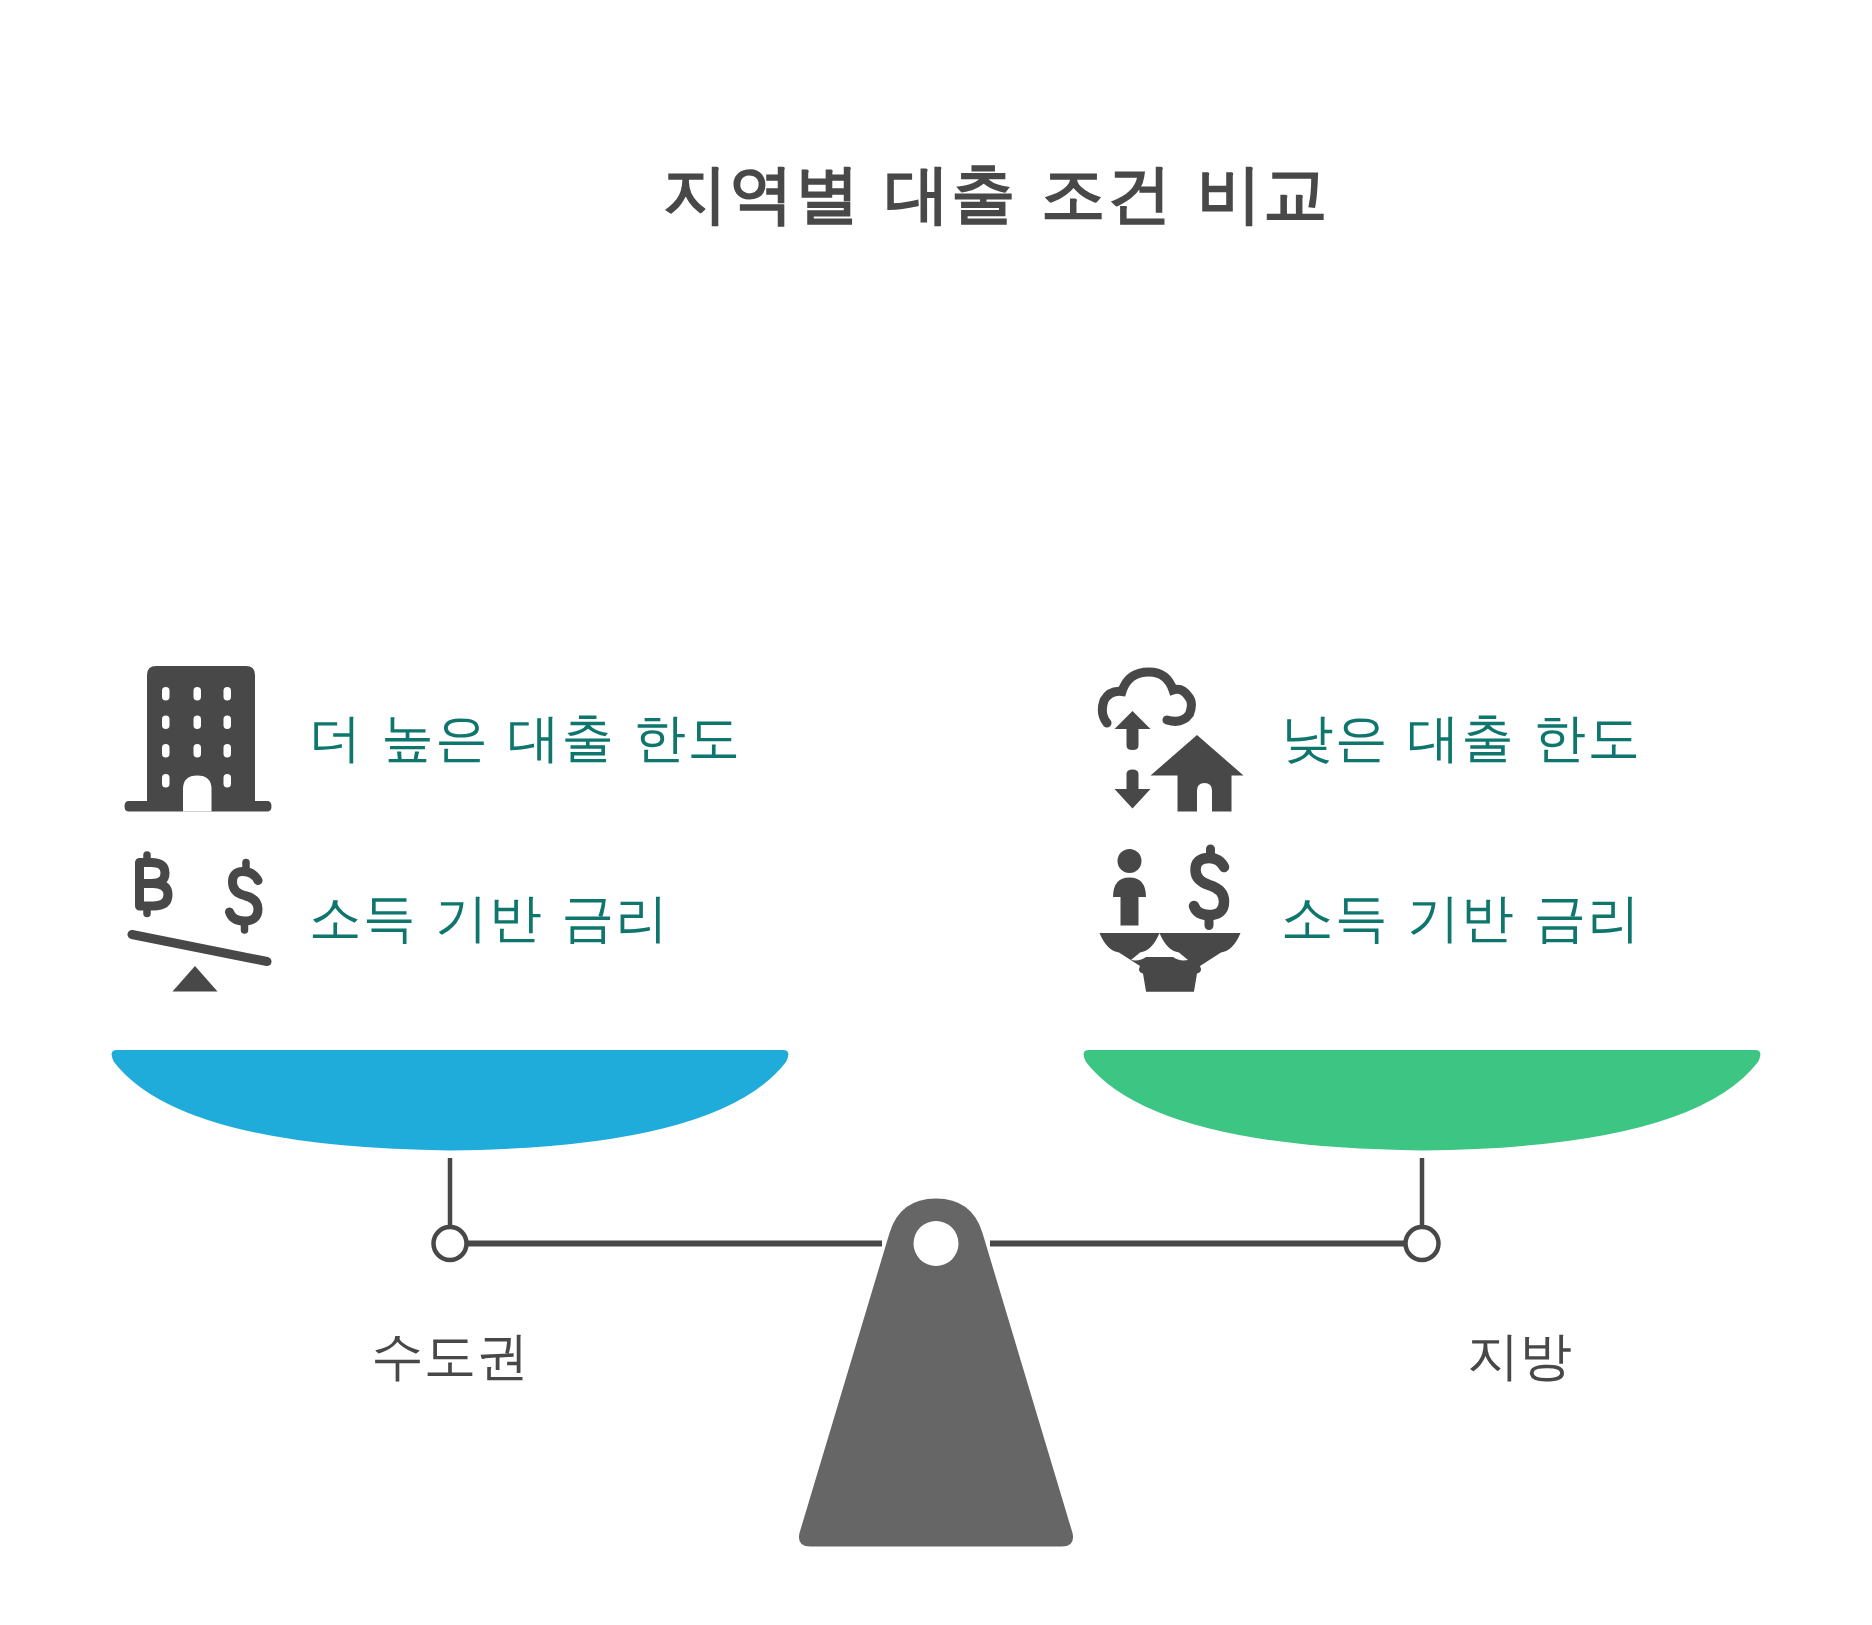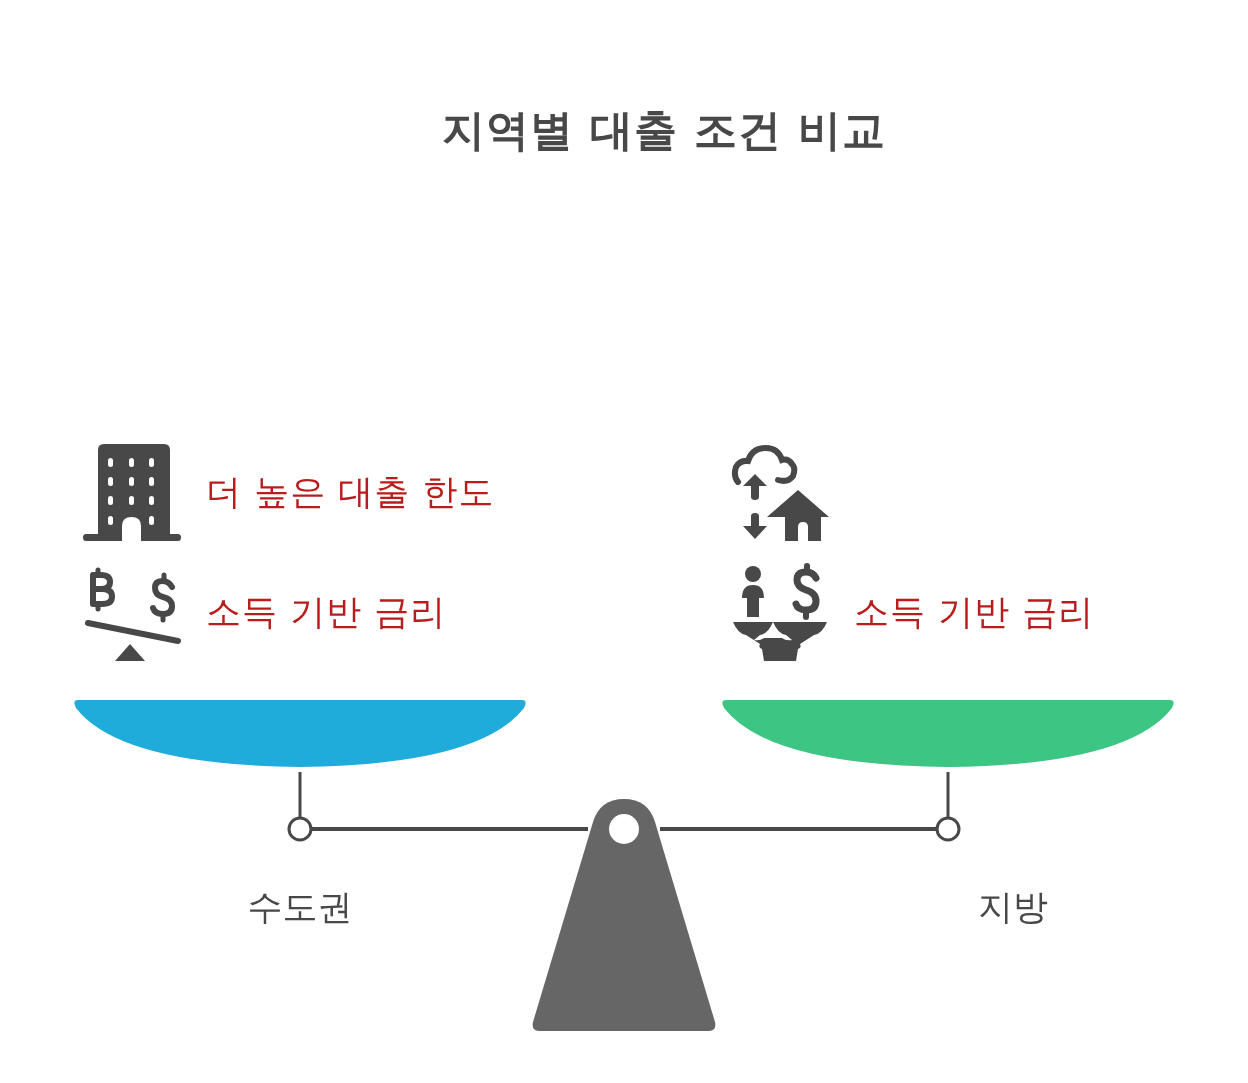--- a/index.html
+++ b/index.html
@@ -35,32 +35,33 @@
       height: 100px;
     }
     .item .icon {
       width: 100px;
       height: 100px;
       flex: 0 0 100px;
     }
     .item .label {
       margin-left: 24px;
       font-size: 35px;
-      color: #b91c1c;
+      color: #0f766e;
       white-space: nowrap;
       letter-spacing: 1px;
     }
     .region-label {
       position: absolute;
       font-size: 35px;
       color: #484848;
       text-align: center;
       width: 200px;
       top: 882px;
       line-height: 50px;
+      font-family: Liberation Mono, monospace;
     }
     svg.scale {
       position: absolute;
       left: 0;
       top: 0;
     }
   </style>
 </head>
 <body>
 
@@ -129,20 +130,21 @@
   <svg class="icon" viewBox="0 0 100 100">
 
     <path d="M8 40 Q3 34 6 25 Q10 18 18 19 Q22 6 36 6 Q48 6 52 18 Q58 16 62 22 Q66 26 63 34 Q58 41 48 38" fill="none" stroke="#484848" stroke-width="6" stroke-linecap="round"></path>
 
     <path d="M25 32 L37 44 L29 44 L29 55 Q29 58 25 58 Q21 58 21 55 L21 44 L13 44 Z" fill="#484848"></path>
 
     <path d="M25 97 L37 84 L29 84 L29 74 Q29 71 25 71 Q21 71 21 74 L21 84 L13 84 Z" fill="#484848"></path>
 
     <path d="M68 48 L99 75 L91 75 L91 99 L78 99 L78 85 Q78 80 73 80 Q68 80 68 85 L68 99 L55 99 L55 75 L37 75 Z" fill="#484848"></path>
   </svg>
+  <span class="label">낮은 대출 한도</span>
 </div>
 
 <div class="item" style="left:730px; top:562px;">
   <svg class="icon" viewBox="0 0 100 100">
 
     <circle cx="23" cy="12" r="8" fill="#484848"></circle>
     <path d="M12 36 Q12 23 23 23 Q34 23 34 36 L29 36 L29 55 L17 55 L17 36 Z" fill="#484848"></path>
 
     <g fill="none" stroke="#484848" stroke-linecap="round">
       <path d="M86 16 Q83 10 76 10 Q67 10 67 18 Q67 25 76 28 Q86 31 86 39 Q86 48 76 48 Q68 48 66 42" stroke-width="7"></path>

